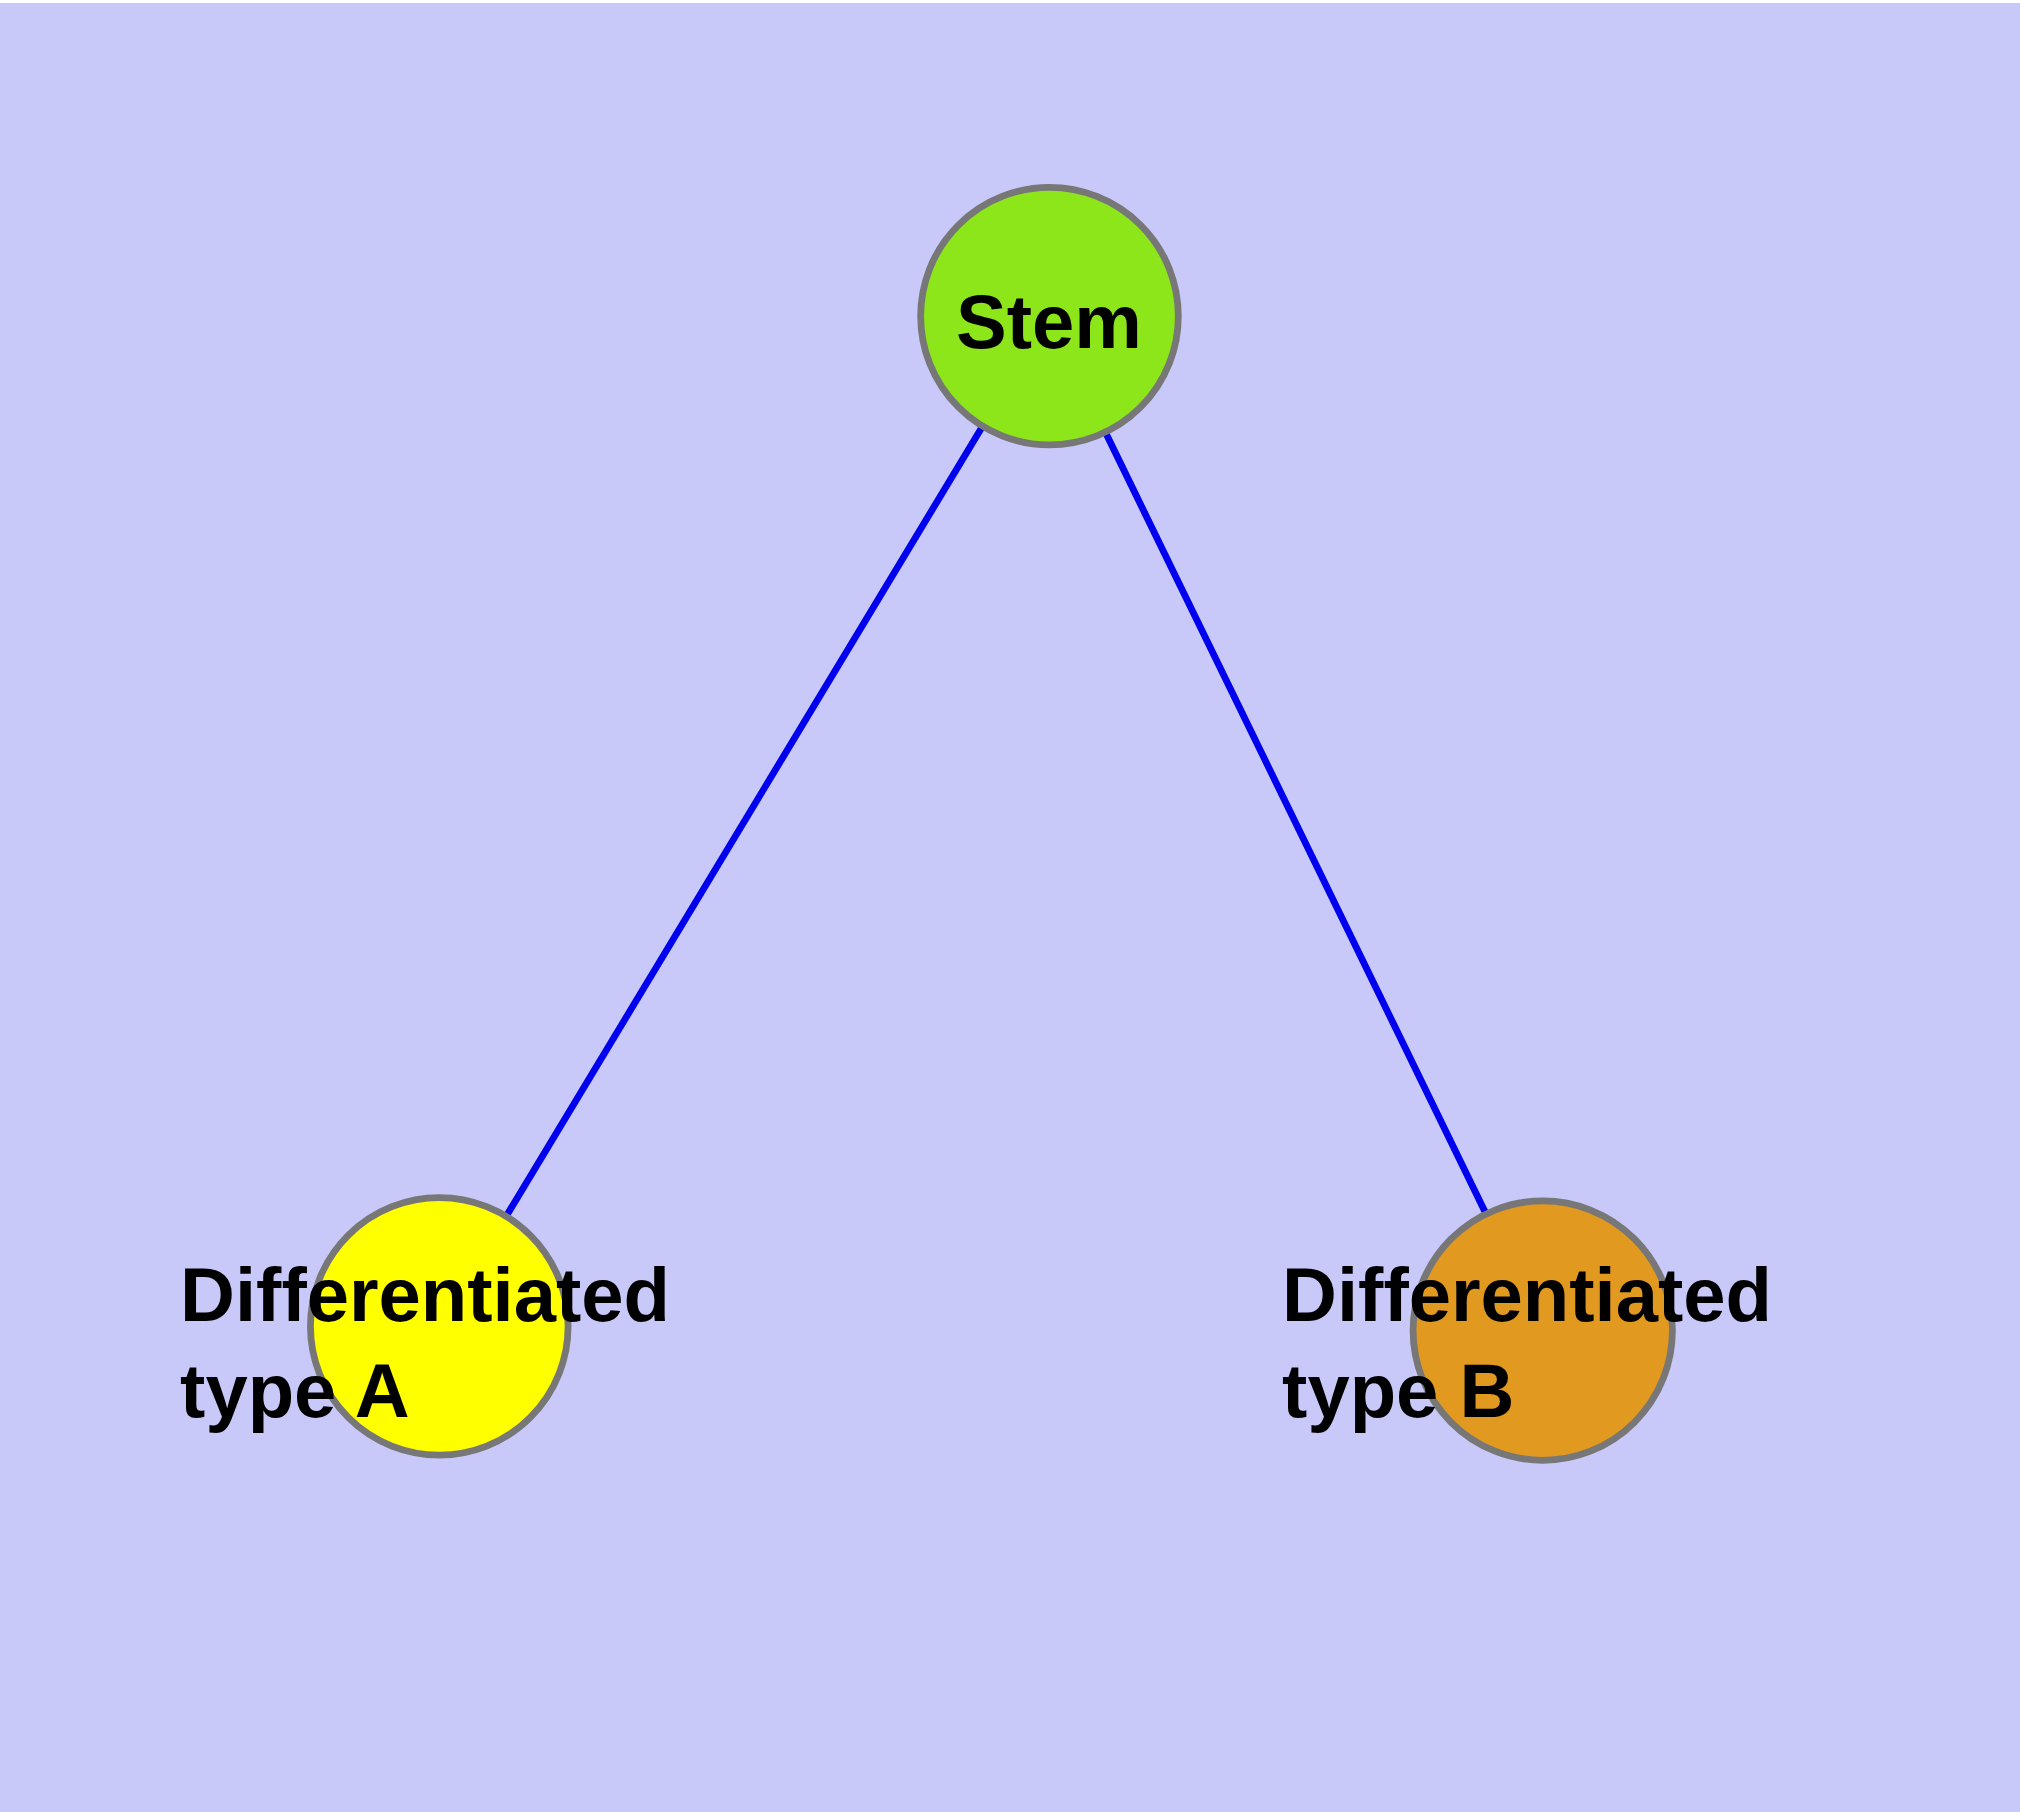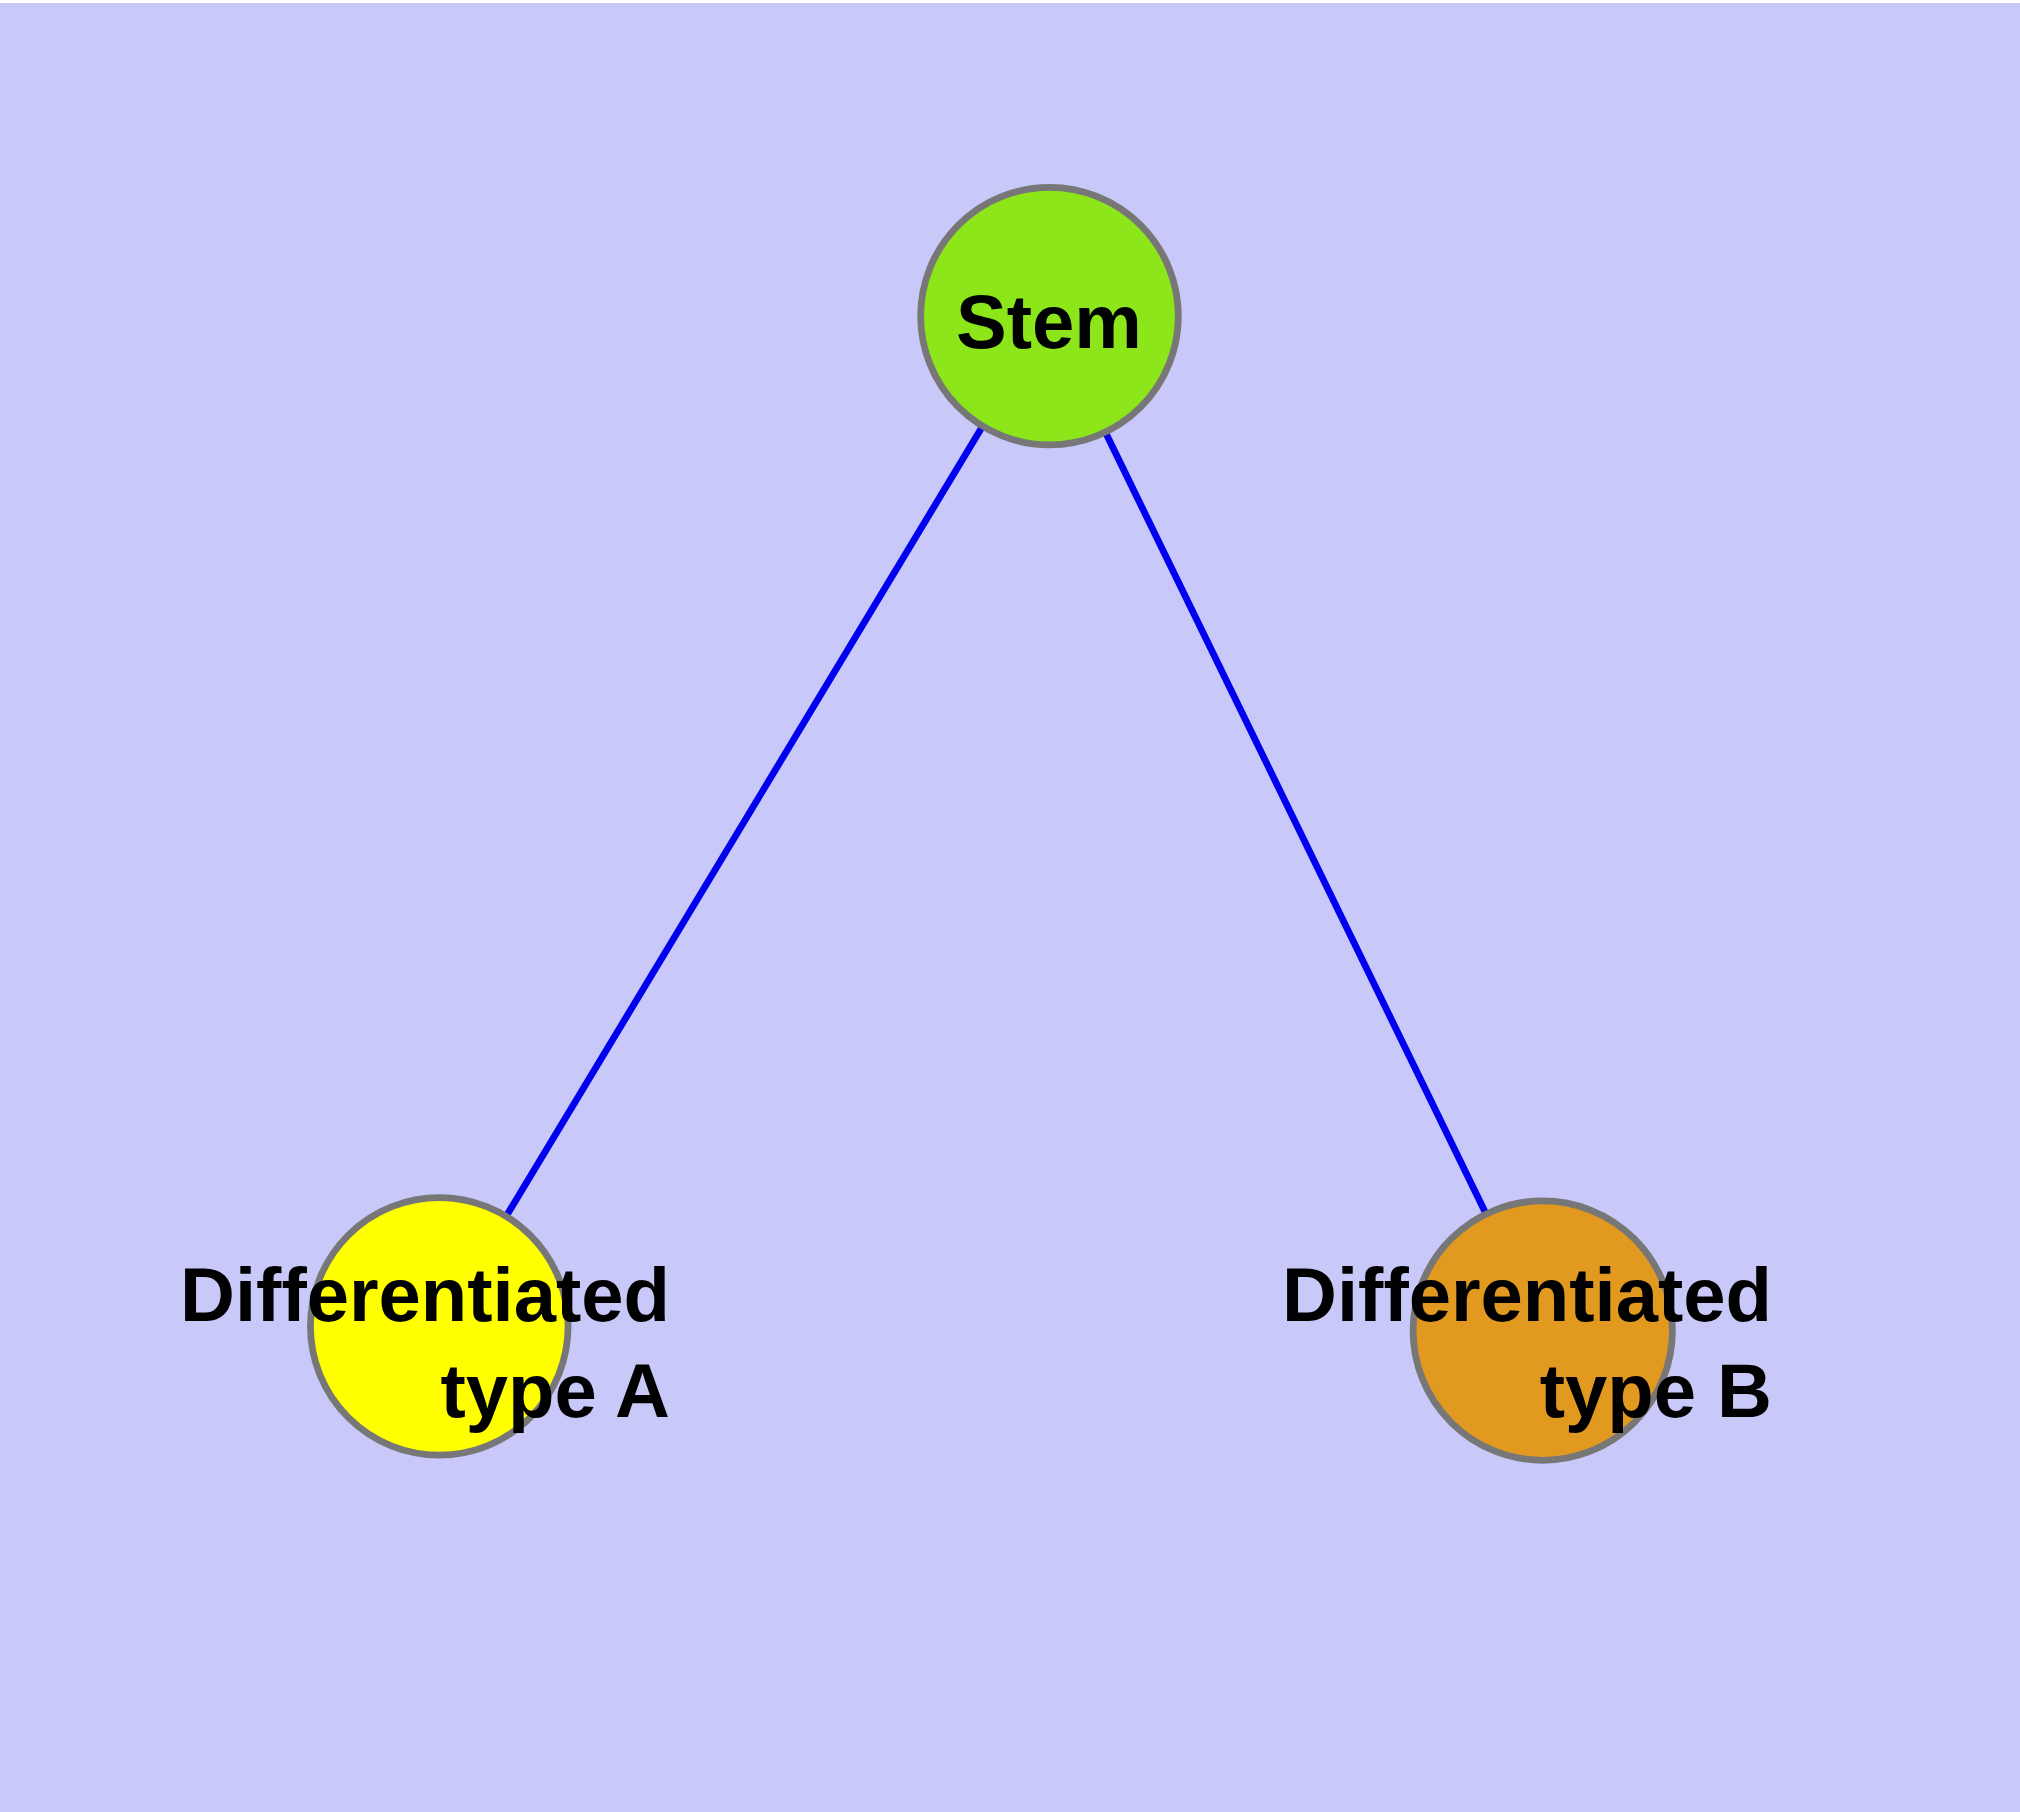--- a/index.html
+++ b/index.html
@@ -37,21 +37,21 @@
   .node-circle {
     stroke-width: 8;
   }
   .node-label {
     position: absolute;
     transform: translate(-50%, -50%);
     font-weight: bold;
     font-size: 76px;
     line-height: 96px;
     color: #000000;
-    text-align: right;
+    text-align: left;
     white-space: pre-line;
     pointer-events: none;
   }
   .label-stem  { left: 1049px; top: 322px;  }
   .label-type-a { left: 425px;  top: 1343px; }
   .label-type-b { left: 1527px; top: 1343px; }
 </style>
 </head>
 <body>
 

